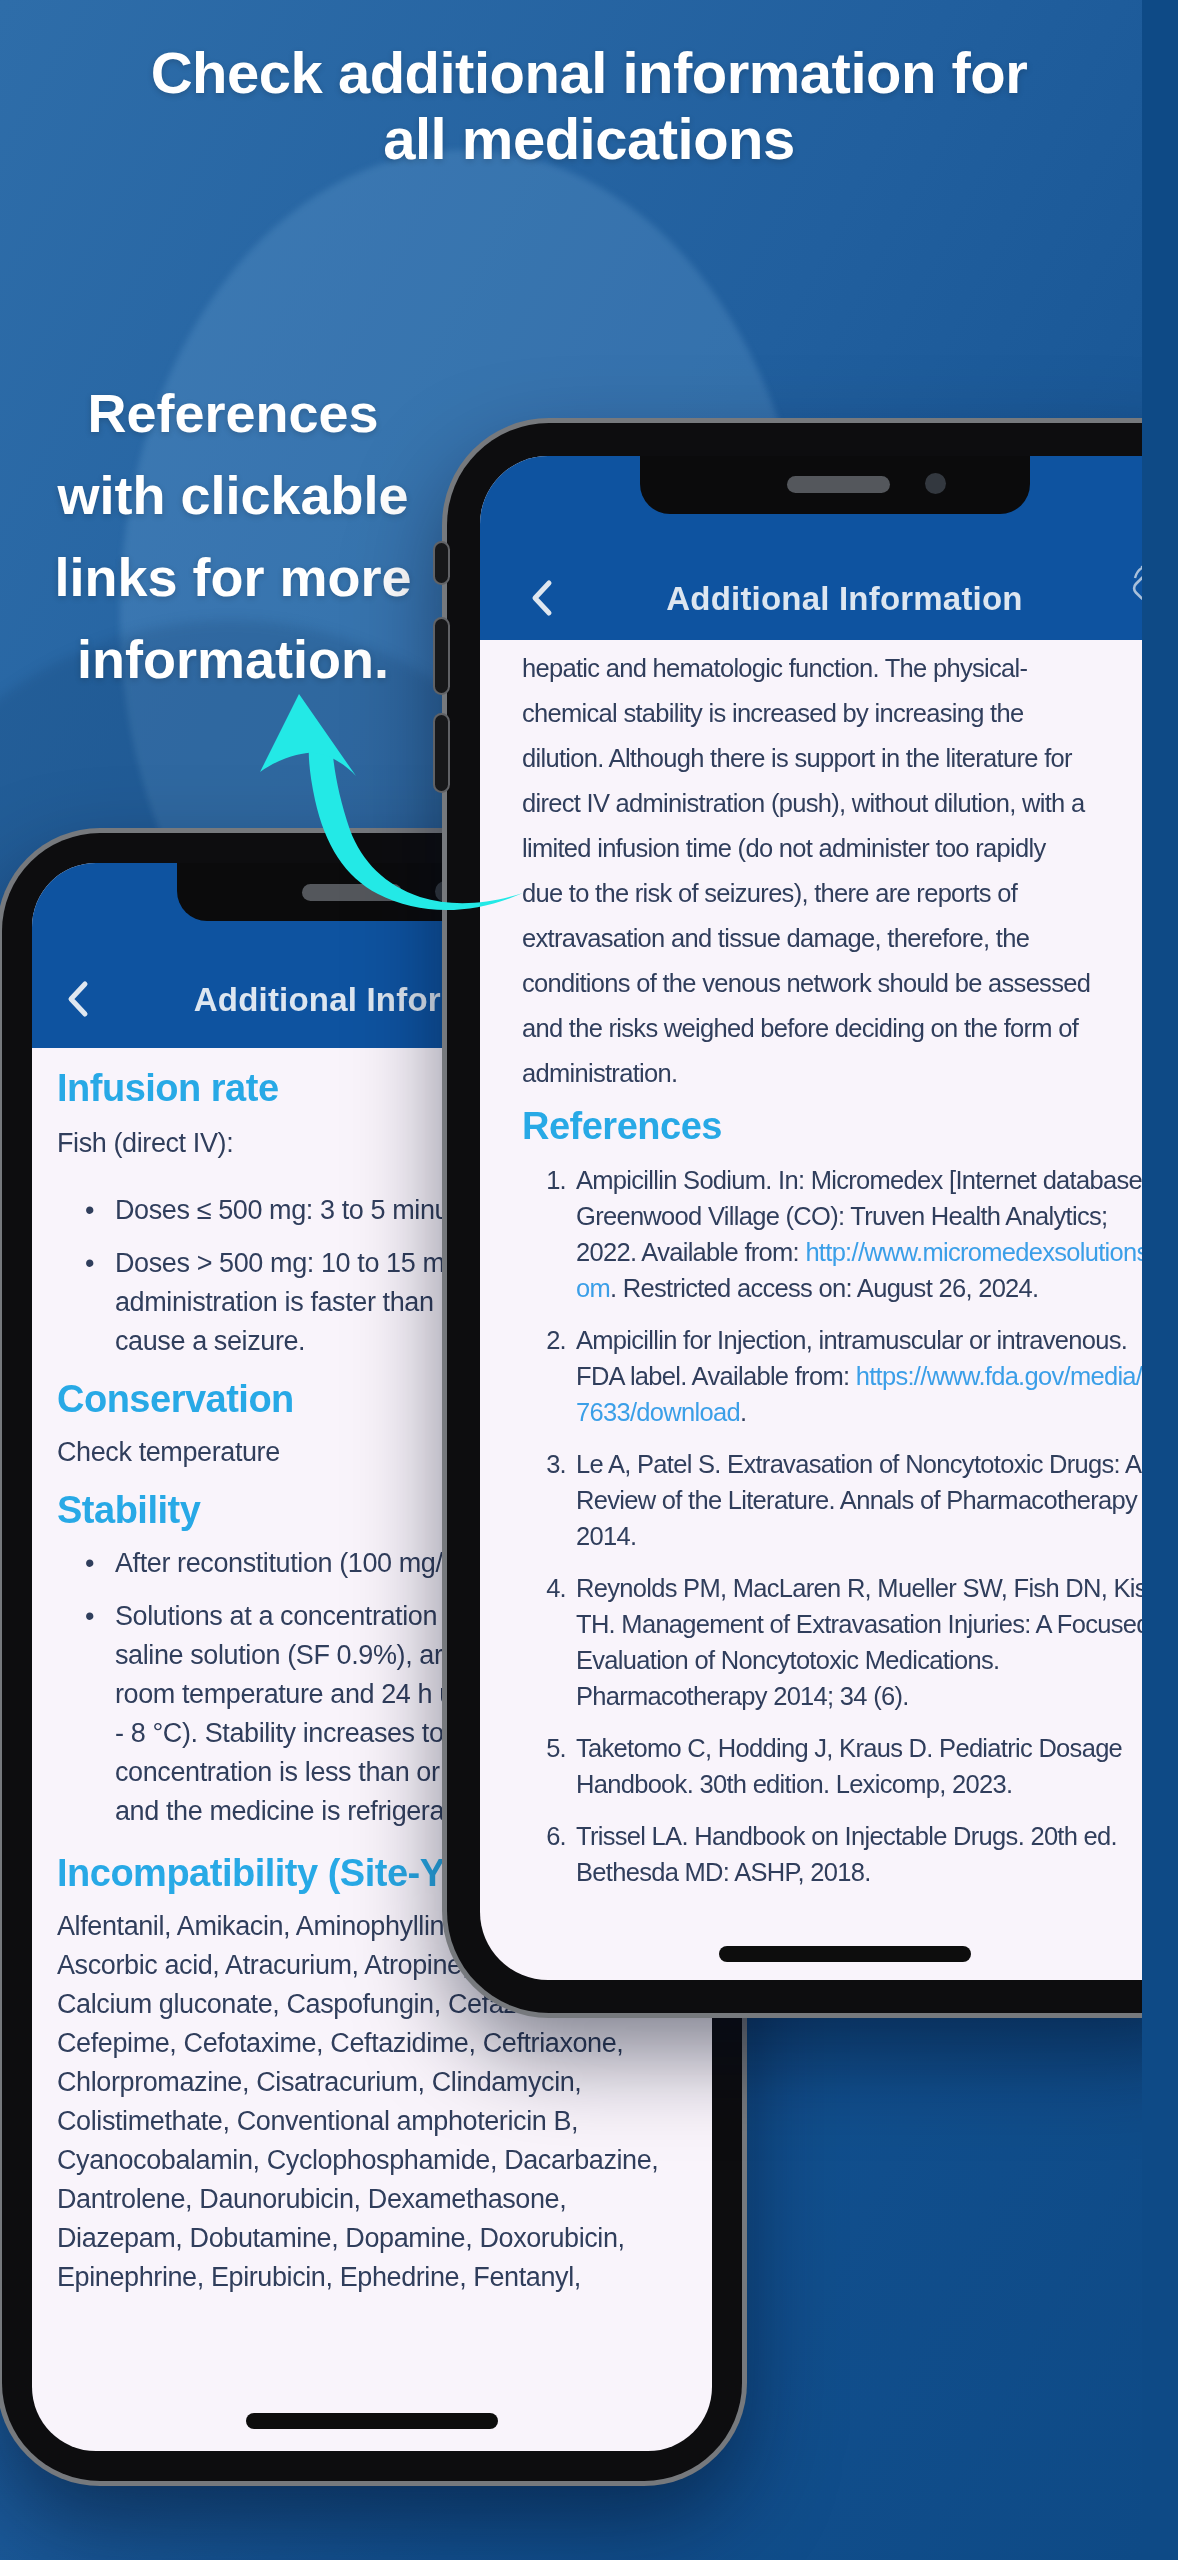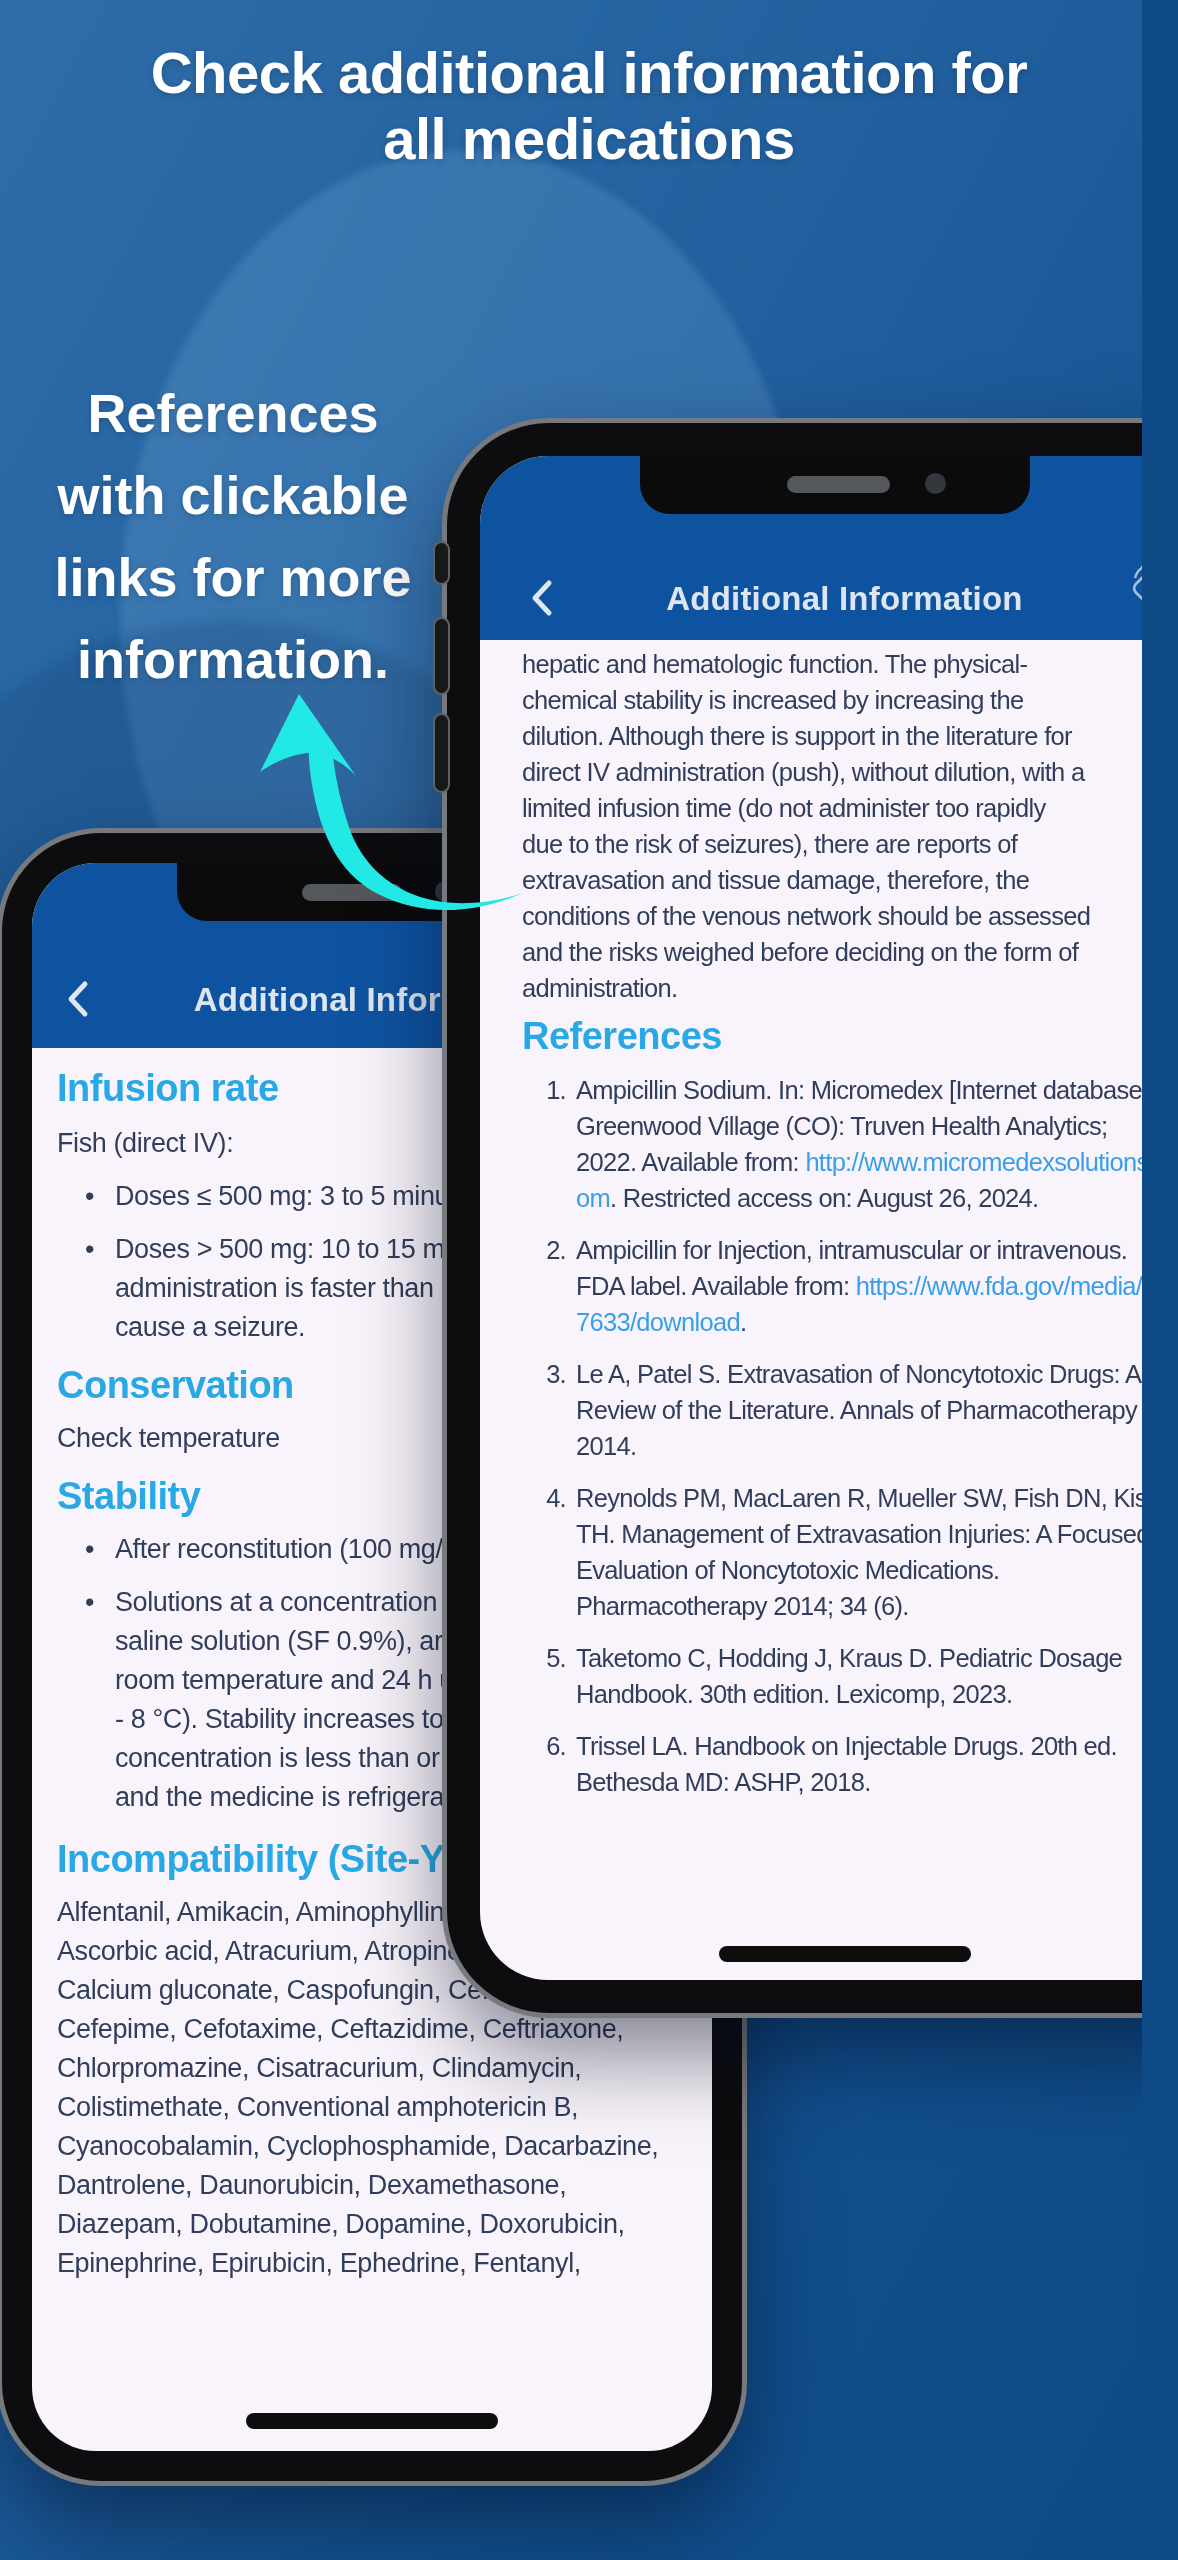--- a/index.html
+++ b/index.html
@@ -42,21 +42,21 @@
     border-radius:9px;background:#0d0d0d;}
   
   .sbtn{position:absolute;left:-12px;width:13px;background:#17181a;border-radius:7px;box-shadow:0 0 0 2px #606266;}
 
   .content{position:absolute;left:0;right:0;color:#303e5c;}
   .phone-back .content{top:185px;bottom:0;padding:0 15px 8px 25px;font-size:27px;letter-spacing:-.4px;}
   .phone-front .content{top:184px;bottom:0;padding:0 38px 0 42px;font-size:25.5px;letter-spacing:-.7px;}
 
   .sec-h{color:#28a9e6;font-weight:bold;font-size:38px;line-height:44px;letter-spacing:-.5px;}
   .pb .sec-h{margin:0;}
-  .body-lines{white-space:pre-line;line-height:36px;}
+  .body-lines{white-space:pre-line;line-height:45px;}
   .phone-back .body-lines{line-height:39px;}
 
   ul.blist{list-style:none;margin:0;padding:0 0 0 28px;}
   ul.blist li{position:relative;padding-left:30px;line-height:39px;white-space:pre-line;}
   ul.blist li + li{margin-top:14px;}
   ul.blist li::before{content:"•";position:absolute;left:0;top:0;}
 
   ol.refs{list-style:none;margin:14px 0 0 0;padding:0 0 0 18px;}
   ol.refs li{display:flex;line-height:36px;}
   ol.refs li + li{margin-top:16px;}
@@ -98,21 +98,21 @@
         <div class="appbar-title" style="top:118px">Additional Information</div>
       </div>
       <div class="notch" style="left:145px;width:390px">
         <div class="speaker" style="left:125px;top:21px;width:100px;height:17px"></div>
         <div class="cam" style="left:258px;top:18px;width:21px;height:21px"></div>
       </div>
 
       <div class="content">
         <div class="sec-h" style="margin-top:18px">Infusion rate</div>
         <div class="body-lines" style="margin-top:14px">Fish (direct IV):</div>
-        <ul class="blist" style="margin-top:14px">
+        <ul class="blist" style="margin-top:28px">
 
         <li>Doses ≤ 500 mg: 3 to 5 minu</li>
             <li>Doses &gt; 500 mg: 10 to 15 mi
 administration is faster than r
 cause a seizure.</li>
           </ul>
         <div class="sec-h" style="margin-top:16px">Conservation</div>
         <div class="body-lines" style="margin-top:12px">Check temperature</div>
         <div class="sec-h" style="margin-top:16px">Stability</div>
         <ul class="blist" style="margin-top:12px">

